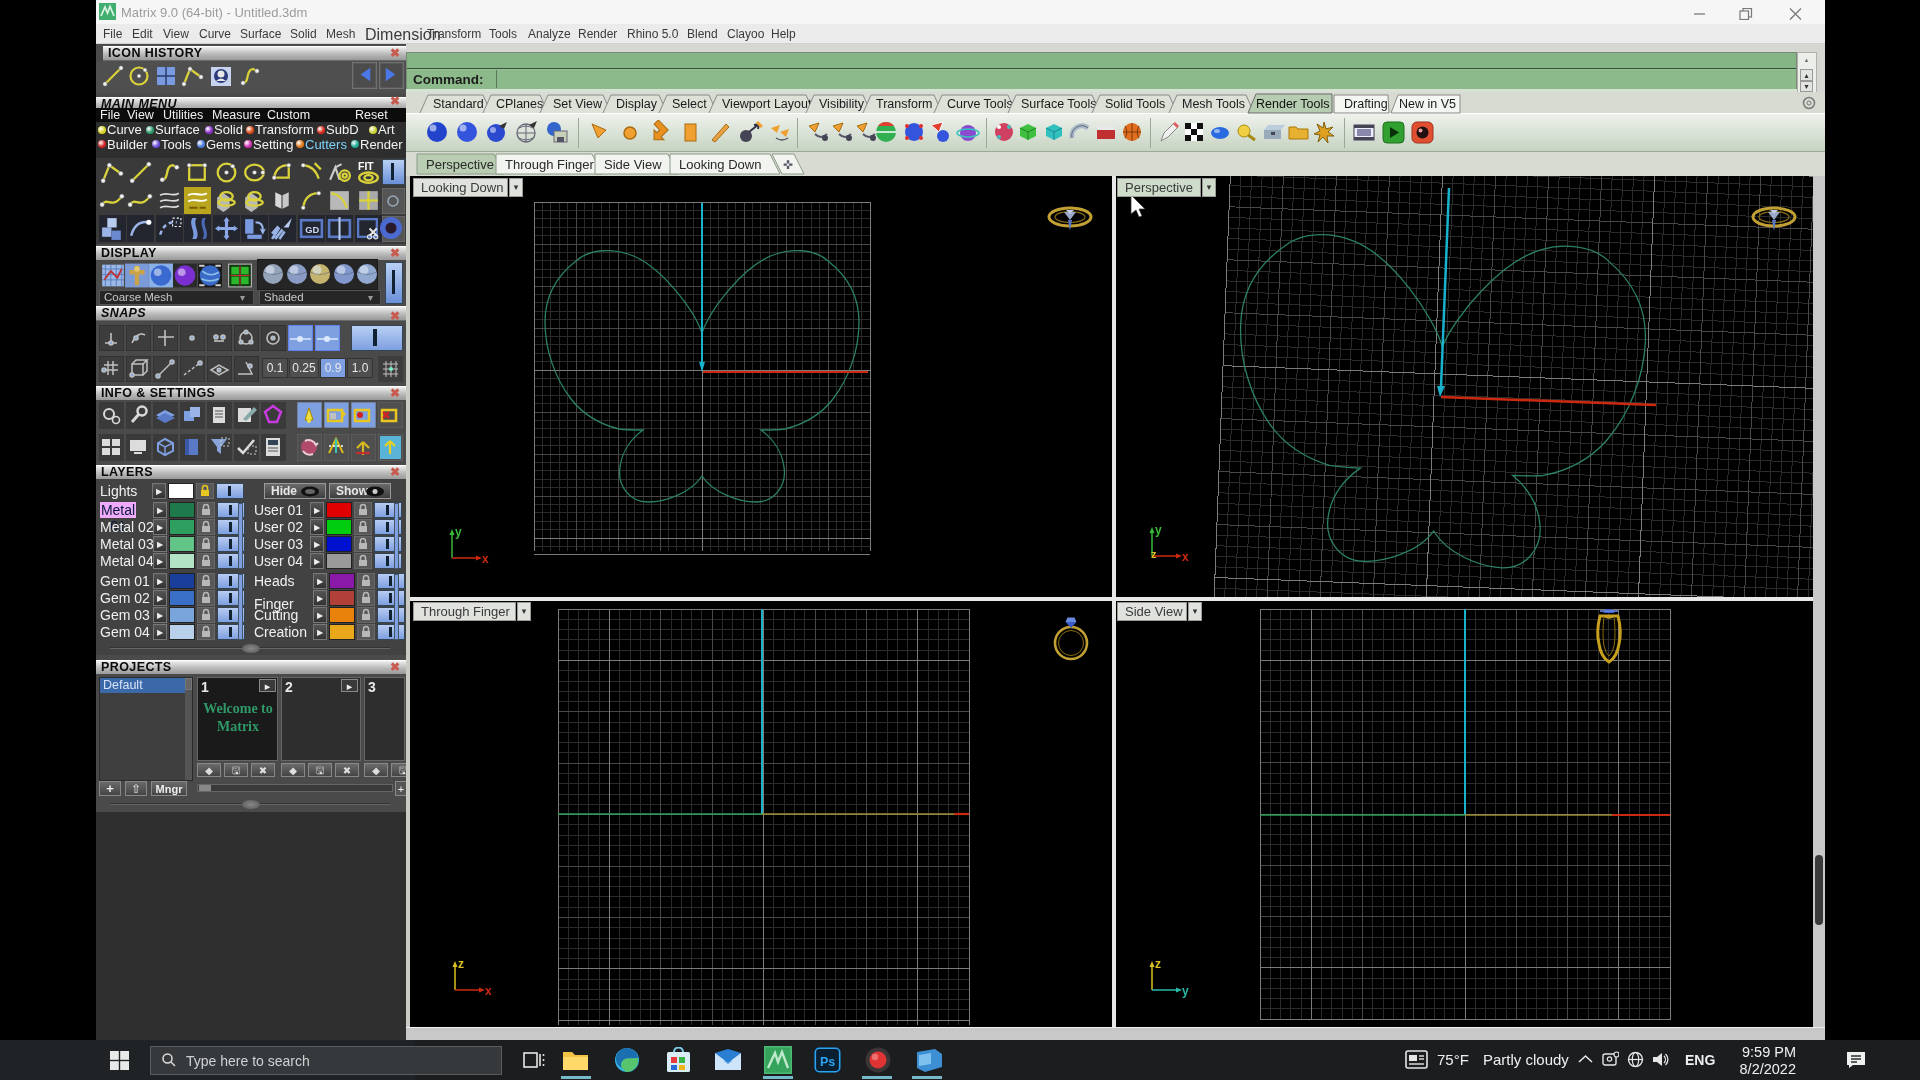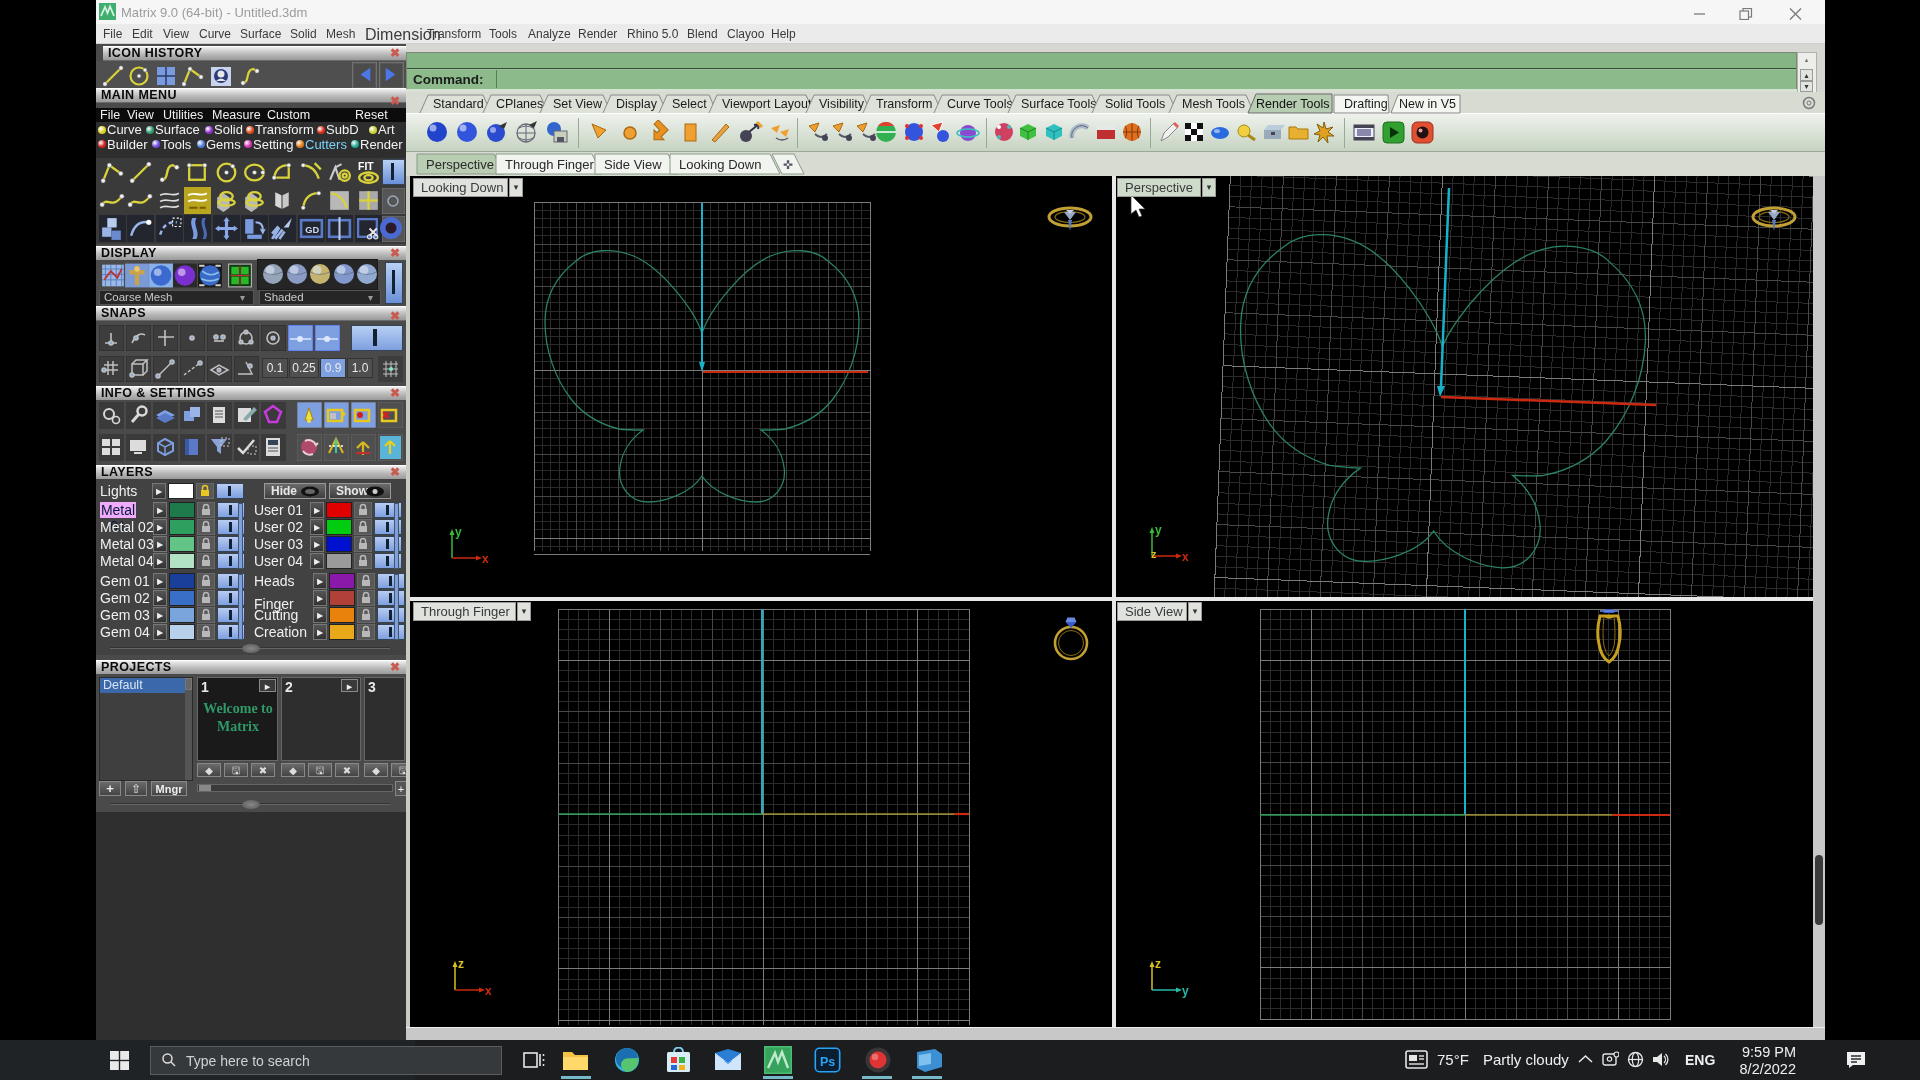--- a/index.html
+++ b/index.html
@@ -101,21 +101,21 @@
     <svg style="position:absolute;left:352px;top:62px" width="25" height="27">
       <rect width="25" height="27" fill="#585858" stroke="#888"></rect>
       <rect x="2" y="2" width="21" height="23" fill="#4c4c4c"></rect>
       <path d="M19 6 L9 13 L19 20 Z" transform="scale(0.96)" fill="#4a78e8"></path>
     </svg>
     <svg style="position:absolute;left:379px;top:62px" width="25" height="27">
       <rect width="25" height="27" fill="#585858" stroke="#888"></rect>
       <rect x="2" y="2" width="21" height="23" fill="#4c4c4c"></rect>
       <path d="M7 6 L17 13 L7 20 Z" transform="scale(0.96)" fill="#4a78e8"></path>
     </svg>
-    <div class="hdr" style="left:96px;top:88px;width:310px;height:15px;">MAIN MENU</div>
+    <div class="hdr" style="left:96px;top:97px;width:310px;height:15px;font-style:italic;">MAIN MENU</div>
     <div class="hx" style="left:389px;top:96px;width:12px;height:11px;">✖</div>
     <div style="left:96px;top:108px;width:310px;height:14px;background:#0c0c0c"></div>
     <div style="left:100px;top:108px;width:60px;height:14px;color:#f0f0f0;font-size:12.5px;line-height:14px">File</div>
     <div style="left:127px;top:108px;width:60px;height:14px;color:#f0f0f0;font-size:12.5px;line-height:14px">View</div>
     <div style="left:163px;top:108px;width:60px;height:14px;color:#f0f0f0;font-size:12.5px;line-height:14px">Utilities</div>
     <div style="left:212px;top:108px;width:60px;height:14px;color:#f0f0f0;font-size:12.5px;line-height:14px">Measure</div>
     <div style="left:267px;top:108px;width:60px;height:14px;color:#f0f0f0;font-size:12.5px;line-height:14px">Custom</div>
     <div style="left:355px;top:108px;width:60px;height:14px;color:#f0f0f0;font-size:12.5px;line-height:14px">Reset</div>
     <div style="left:96px;top:122px;width:310px;height:36px;background:#2e2e2e"></div>
     <div style="left:98px;top:126px;width:8px;height:8px;background:radial-gradient(circle at 35% 35%, #fff, #d8d022 55%);border-radius:50%"></div>
@@ -449,21 +449,21 @@
       <circle cx="12" cy="12" r="10" fill="#92aad2"></circle>
       <circle cx="9" cy="8" r="4.5" fill="#dce6f4" opacity="0.6"></circle>
       <path d="M2.5 10 Q12 15 21.5 10" stroke="#445566" fill="none" stroke-width="0.7" opacity="0.7"></path>
     </svg>
     <div style="left:385px;top:262px;width:18px;height:42px;background:linear-gradient(#b8d0f4,#6a90d8);border:1px solid #345"></div>
     <div style="left:392px;top:270px;width:3px;height:24px;background:#123"></div>
     <div style="left:99px;top:290px;width:155px;height:15px;background:#262626;border:1px solid #555;color:#c8c8c8;font-size:11.5px;line-height:13px;padding-left:4px">Coarse Mesh</div>
     <div style="left:240px;top:292px;width:12px;height:11px;color:#999;font-size:10px;line-height:11px">▾</div>
     <div style="left:259px;top:290px;width:122px;height:15px;background:#262626;border:1px solid #555;color:#c8c8c8;font-size:11.5px;line-height:13px;padding-left:4px">Shaded</div>
     <div style="left:368px;top:292px;width:12px;height:11px;color:#999;font-size:10px;line-height:11px">▾</div>
-    <div class="hdr" style="left:96px;top:306px;width:310px;height:15px;">SNAPS</div>
+    <div class="hdr" style="left:96px;top:306px;width:310px;height:15px;font-style:italic;">SNAPS</div>
     <div class="hx" style="left:389px;top:311px;width:12px;height:11px;">✖</div>
     <div style="left:96px;top:323px;width:310px;height:62px;background:#4a4a4a"></div>
     <svg style="position:absolute;left:99px;top:325px" width="25" height="26" viewBox="0 0 25 26">
       <rect width="25" height="26" fill="#3d3d3d" stroke="#2a2a2a"></rect>
       <g stroke="#c0c0c0" stroke-width="1.6" fill="none">
         <path d="M6 18 h12 M12 18 v-10"></path>
         <circle cx="12" cy="18" r="2" fill="#8ad"></circle>
       </g>
     </svg>
     <svg style="position:absolute;left:126px;top:325px" width="25" height="26" viewBox="0 0 25 26">

